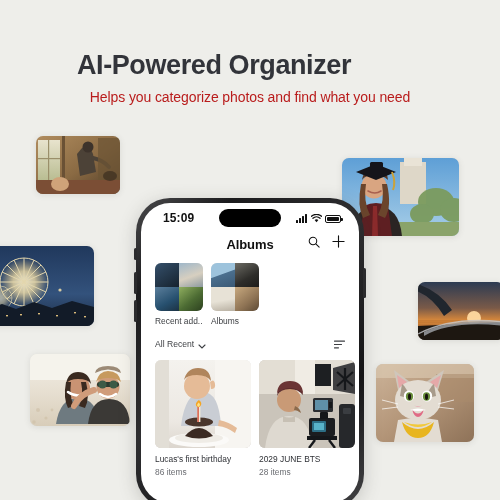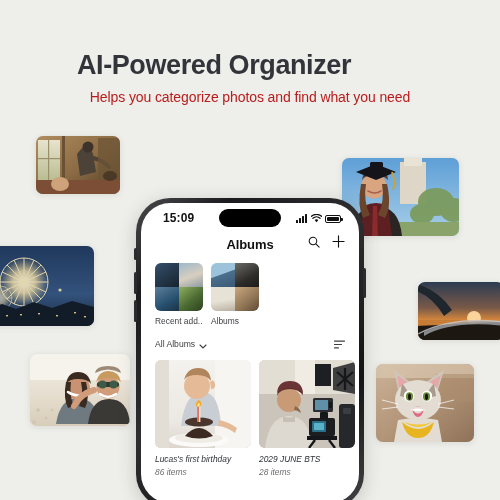--- a/index.html
+++ b/index.html
@@ -132,21 +132,21 @@
     padding:9px 14px 0 14px;
   }
   .filter-left { display:flex; align-items:center; gap:4px; }
   .filter-text { font-size:8.6px; color:#3e4044; }
   .chev { display:block; }
 
   
   .album-grid {
     display:flex; gap:8px; padding:7px 14px 0 14px;
   }
-  .album { width:96px;font-style:italic; }
+  .album { width:96px; }
   .album-thumb {
     width:96px; height:88px; border-radius:6px; overflow:hidden; background:#ddd;
   }
   .album-thumb .ph { width:100%; height:100%; display:block; }
   .album-title { margin-top:6px; font-size:8.4px; color:#2f3136; white-space:nowrap; }
   .album-count { margin-top:3px; font-size:8.4px; color:#6b6d72; }
 </style>
 </head>
 <body>
 
@@ -447,21 +447,21 @@
           <span style="background:linear-gradient(170deg,#e7e2d6 55%,#b8b0a2);"></span>
           <span style="background:linear-gradient(140deg,#c8a97f,#8e7354 60%,#5d4a35);"></span>
         </div>
         <div class="cat-label">Albums</div>
       </div>
 
     </div>
 
     <div class="filter-row">
       <div class="filter-left">
-        <span class="filter-text">All Albums</span>
+        <span class="filter-text">All Recent</span>
         <span class="chev">
           <svg width="8" height="5" viewBox="0 0 8 5">
             <path d="M1 1 L4 4 L7 1" stroke="#3e4044" stroke-width="1.1" fill="none" stroke-linecap="round"></path>
           </svg>
         </span>
       </div>
       <span>
         <svg width="11" height="9" viewBox="0 0 11 9">
           <line x1="0.5" y1="1.2" x2="10.5" y2="1.2" stroke="#3e4044" stroke-width="1.2" stroke-linecap="round"></line>
           <line x1="0.5" y1="4.5" x2="7.5" y2="4.5" stroke="#3e4044" stroke-width="1.2" stroke-linecap="round"></line>

